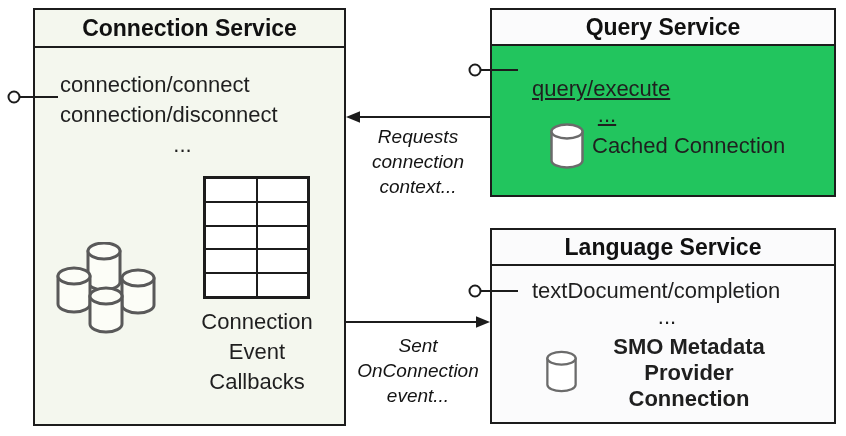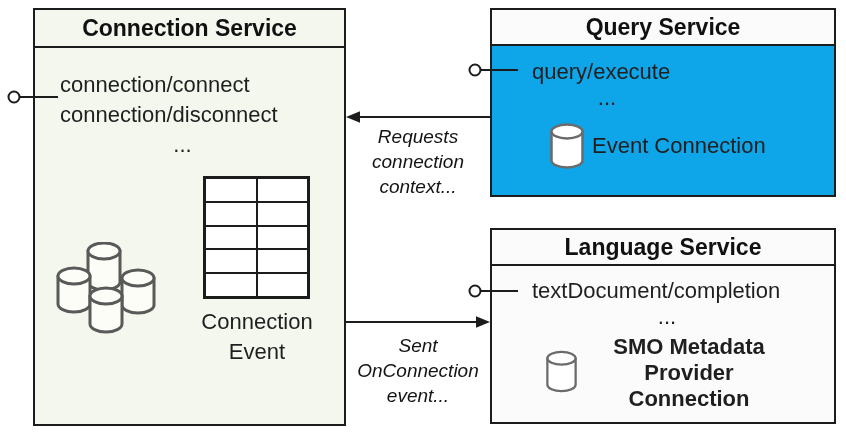--- a/index.html
+++ b/index.html
@@ -11,33 +11,33 @@
   .svc-box { position: absolute; border: 2px solid #1c1c1c; }
   .svc-box .hdr {
     width: 100%; border-bottom: 2px solid #1c1c1c;
     display: flex; align-items: center; justify-content: center;
     font-weight: bold; font-size: 23px; color: #111;
   }
 
   #conn-box { left: 33px; top: 8px; width: 313px; height: 418px; background: #f4f7ee; }
   #conn-box .hdr { height: 38px; background: #f4f7ee; }
 
-  #query-box { left: 490px; top: 8px; width: 346px; height: 189px; background: #0ea5e9; }
+  #query-box { left: 490px; top: 8px; width: 346px; height: 189px; background: #22c55e; }
   #query-box .hdr { height: 36px; background: #fbfbfc; }
 
   #lang-box { left: 490px; top: 228px; width: 346px; height: 196px; background: #fbfbfc; }
   #lang-box .hdr { height: 36px; background: #fbfbfc; }
 
   .methods { position: absolute; font-size: 22px; line-height: 30px; white-space: nowrap; }
   .methods .dots { text-align: center; }
 
   #conn-methods { left: 25px; top: 60px; }
   #conn-methods .dots { width: 245px; }
 
-  #query-methods { left: 40px; top: 49px; line-height: 26px; }
+  #query-methods { left: 40px; top: 66px; line-height: 26px; text-decoration: underline; }
   #query-methods .dots { width: 150px; }
 
   #lang-methods { left: 40px; top: 48px; line-height: 26px; }
   #lang-methods .dots { width: 270px; }
 
   .center-label { position: absolute; text-align: center; font-size: 22px; }
 
   #active-label { left: 0; top: 162px; width: 156px; line-height: 32px; }
 
   #cb-table {
@@ -108,39 +108,40 @@
       <div class="cell"></div>
       <div class="cell"></div>
       <div class="cell"></div>
       <div class="cell"></div>
       <div class="cell"></div>
     </div>
 
     <div class="center-label" id="cb-label">
       <div>Connection</div>
       <div>Event</div>
+      <div>Callbacks</div>
     </div>
   </div>
 
   <div class="svc-box" id="query-box">
     <div class="hdr">Query Service</div>
 
     <div class="methods" id="query-methods">
       <div>query/execute</div>
       <div class="dots">...</div>
     </div>
 
     <div class="icon-row" id="cached-row">
       <svg width="34" height="46" viewBox="0 0 34 46">
         <g stroke="#6b6b6b" stroke-width="2.5" fill="#ffffff" stroke-linejoin="round">
           <path d="M 1.5 8.5 V 37.5 A 15.5 7 0 0 0 32.5 37.5 V 8.5 Z"></path>
           <ellipse cx="17" cy="8.5" rx="15.5" ry="7"></ellipse>
         </g>
       </svg>
-      <span class="row-label">Event Connection</span>
+      <span class="row-label">Cached Connection</span>
     </div>
   </div>
 
   <div class="svc-box" id="lang-box">
     <div class="hdr">Language Service</div>
 
     <div class="methods" id="lang-methods">
       <div>textDocument/completion</div>
       <div class="dots">...</div>
     </div>

